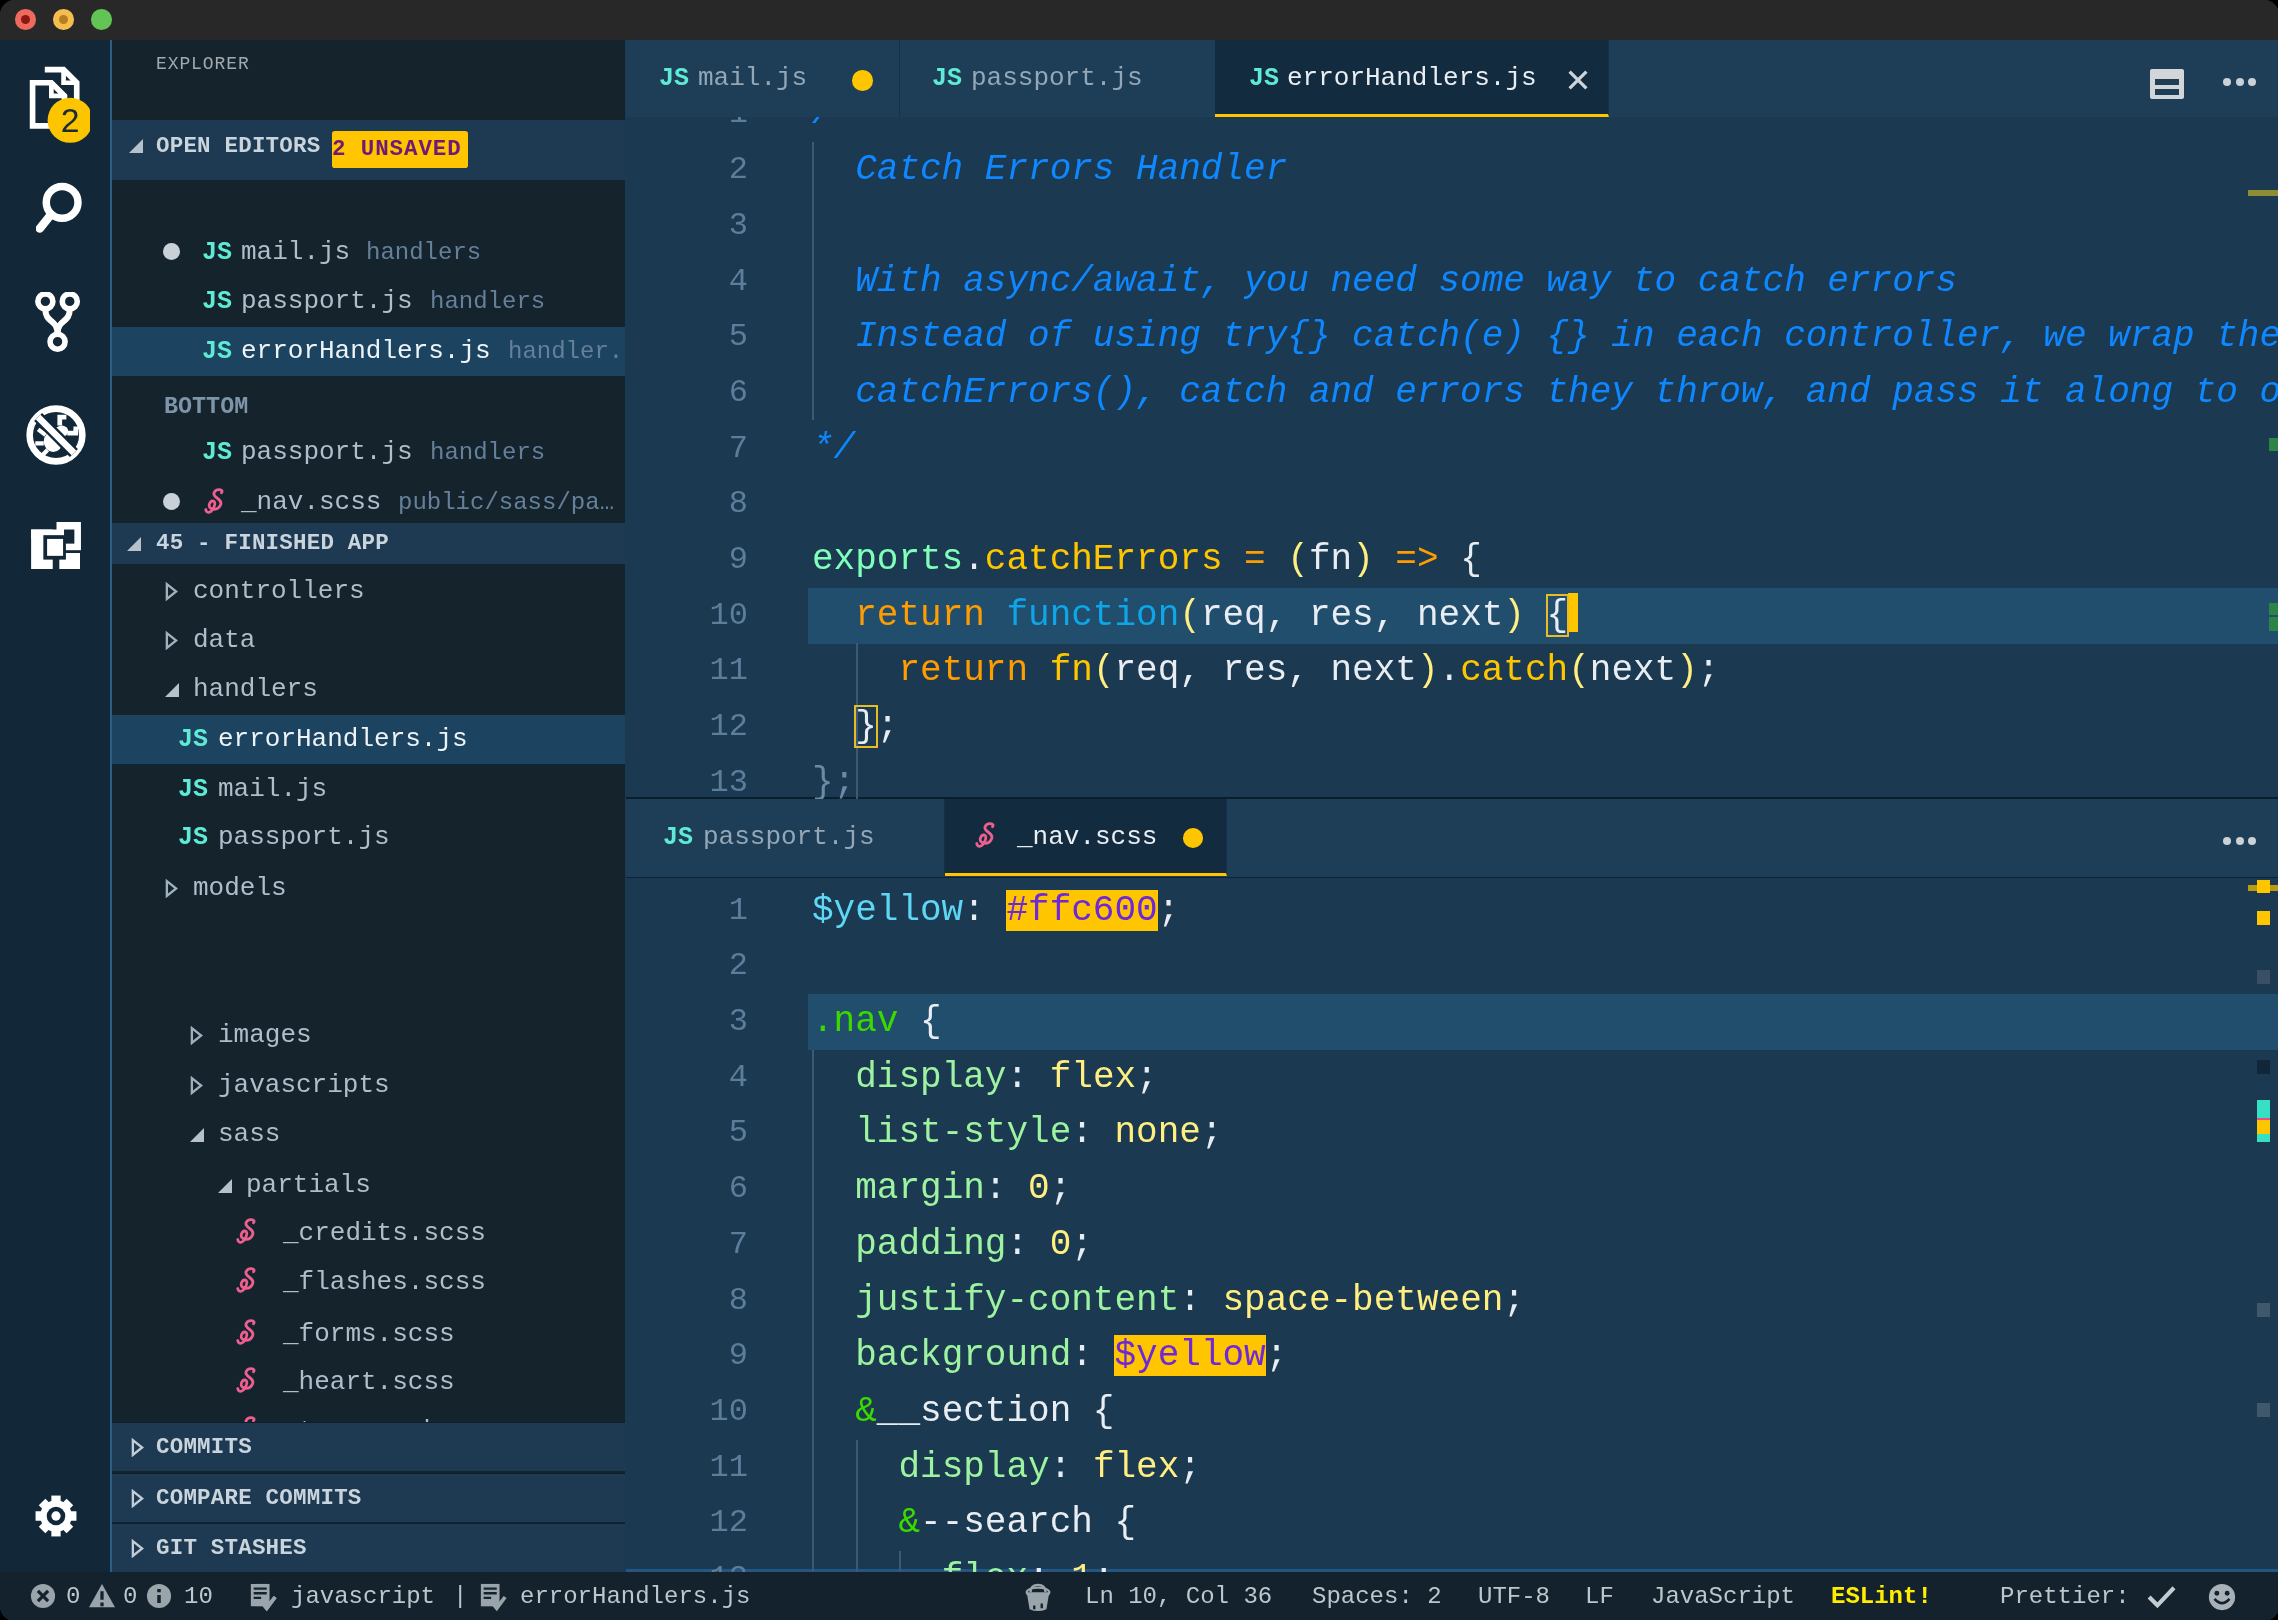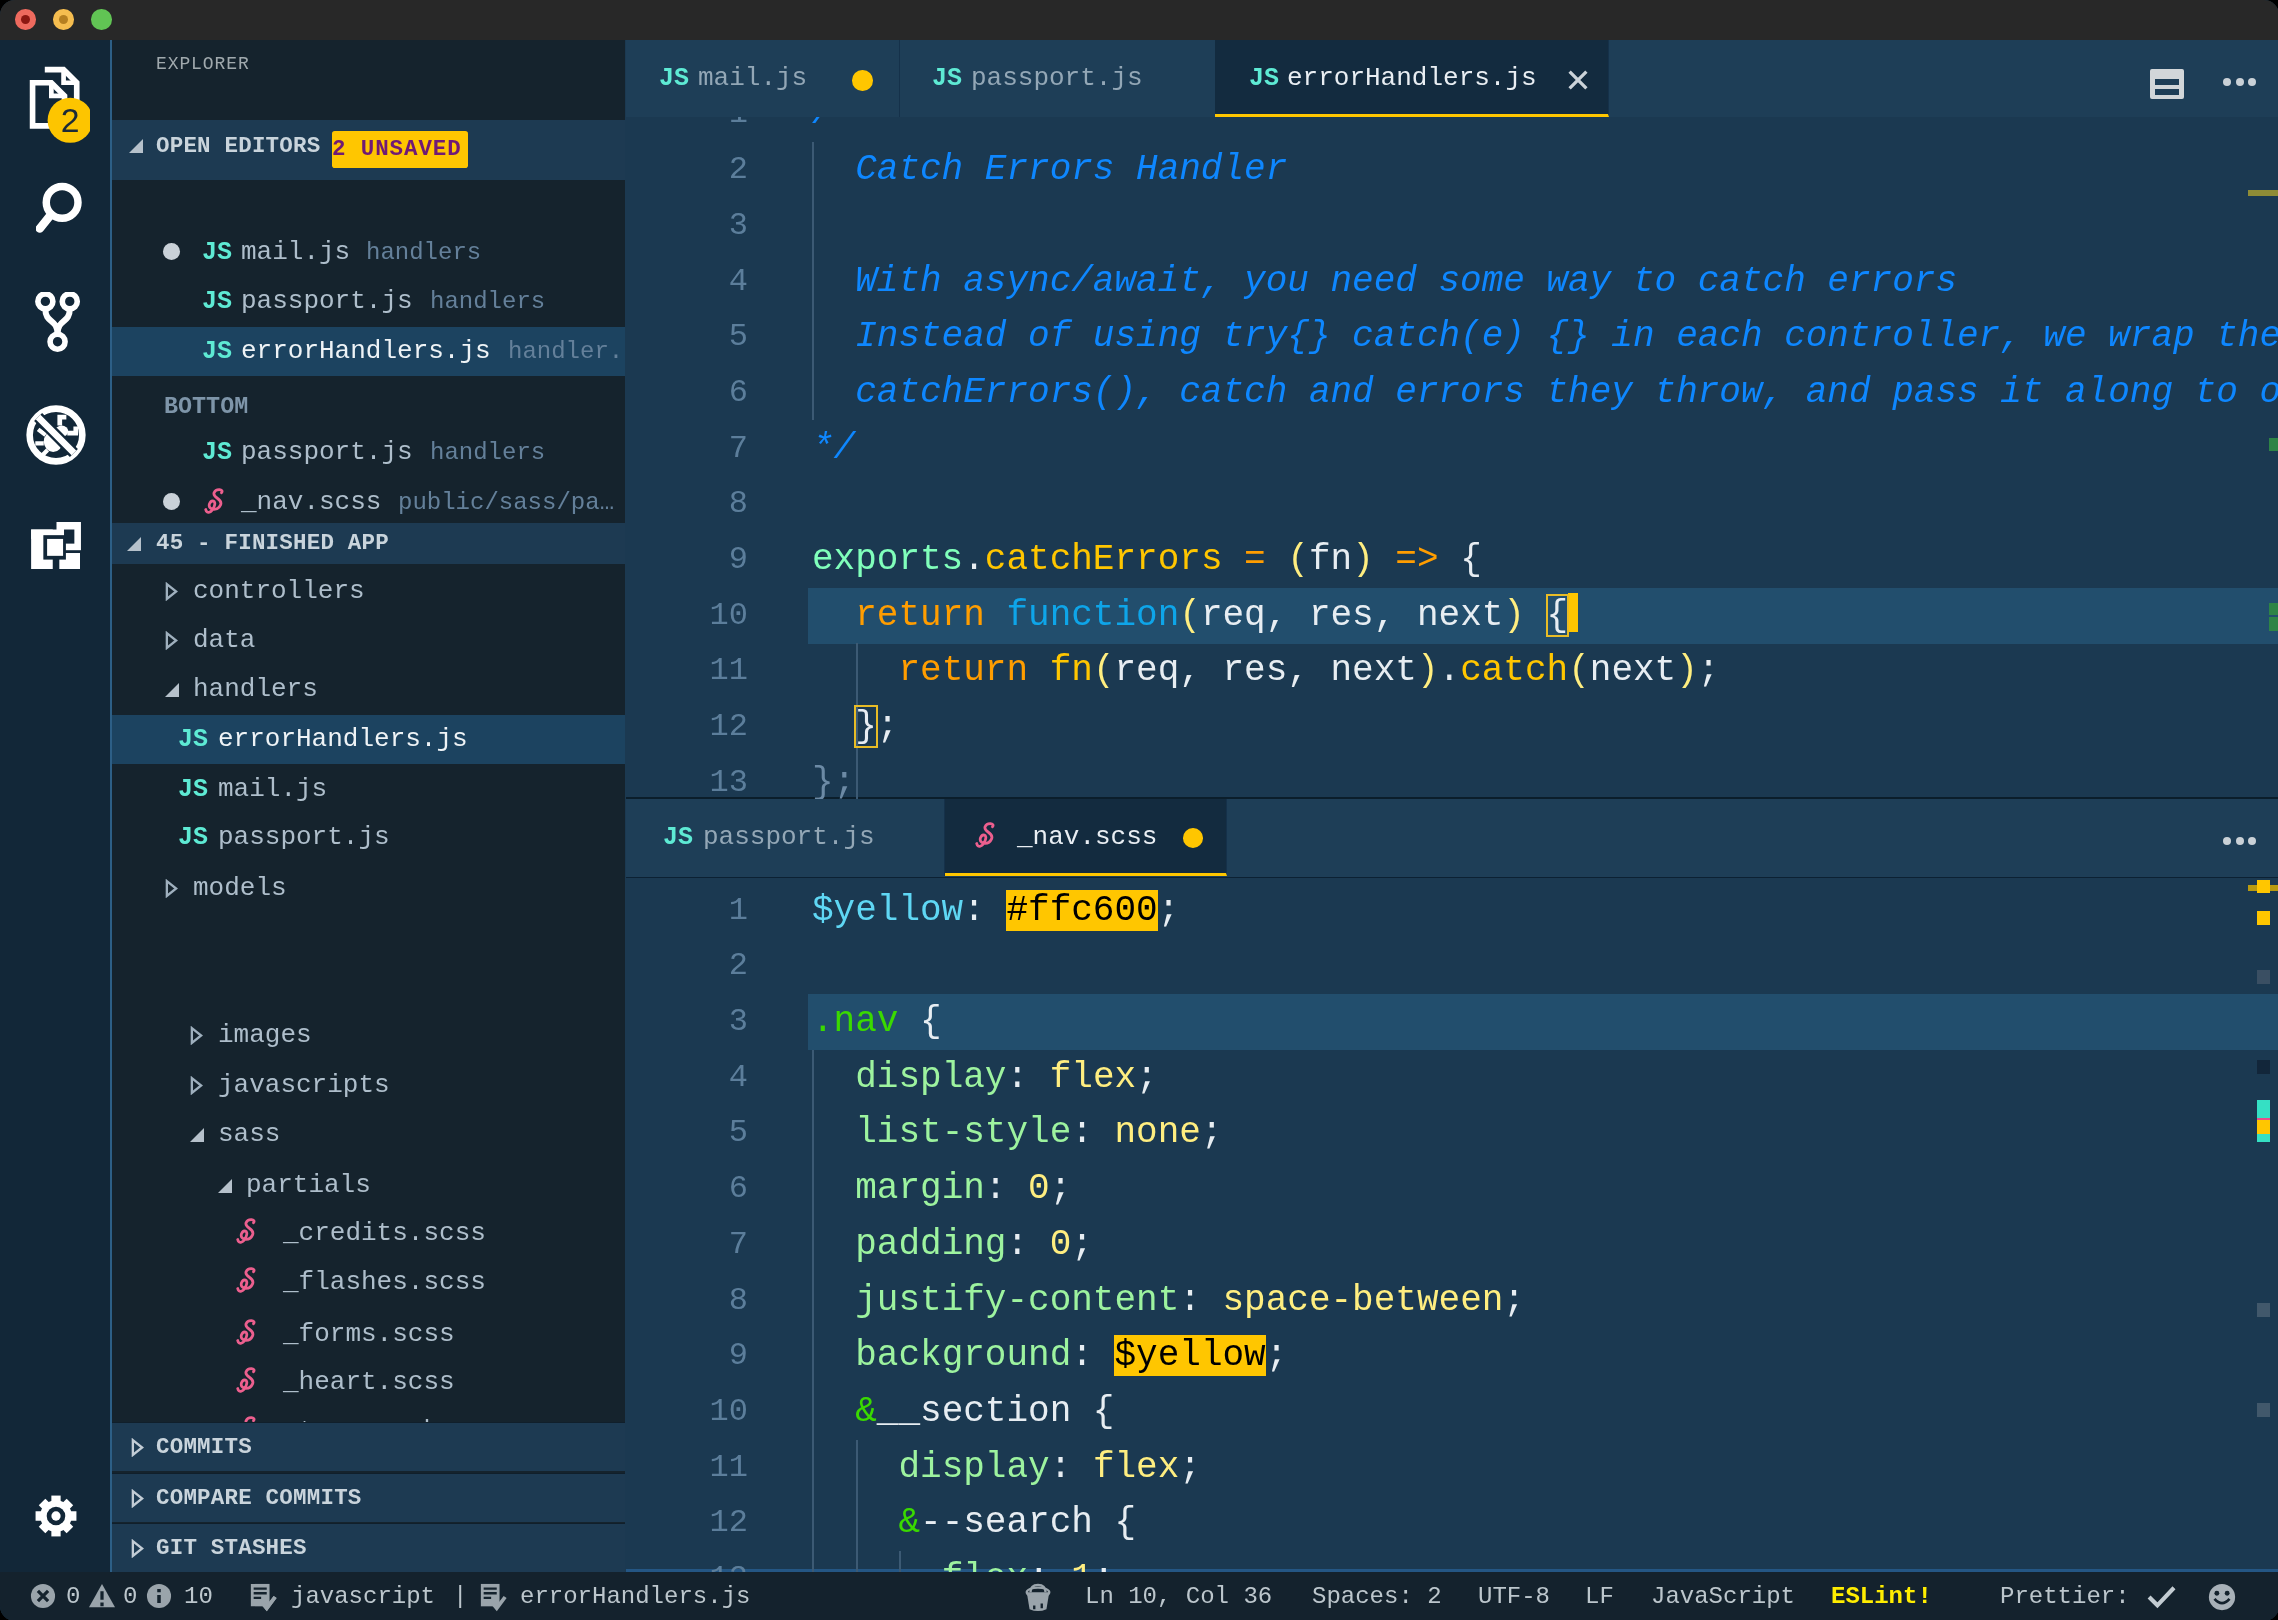--- a/index.html
+++ b/index.html
@@ -28,21 +28,21 @@
 .ydot{position:absolute;width:20.6px;height:20.6px;border-radius:50%;background:#ffc600}
 .edit{position:absolute;background:#1b3951;overflow:hidden}
 .cl{position:absolute;left:186px;height:56px;line-height:56px;font-size:36px;white-space:pre;color:#e7edf2;z-index:2}
 
 .ln{position:absolute;left:0;width:122px;text-align:right;height:56px;line-height:56px;font-size:32px;color:#5c7e9b;z-index:2}
 .band{position:absolute;left:182px;right:0;height:56px;background:#224e6d;z-index:1}
 .gd{position:absolute;width:1.9px;background:#3c5a74;z-index:1}
 .c{color:#0e87ff;font-style:italic}
 .o{color:#ff9d00}.y{color:#ffc600}.pk{color:#0ea5e9}.mi{color:#80ffbb}
 .gr{color:#3ad900}.pg{color:#9df39f}.v{color:#ffee80}.cy{color:#5fd7f4}.dim{color:#6c8aa5}
-.hl{background:#ffc600;color:#000000}
+.hl{background:#ffc600;color:#6d28d9}
 .bx{outline:2.8px solid #e8bc26;outline-offset:-1.9px}
 .cur{display:inline-block;width:10.3px;height:39px;background:#ffc600;vertical-align:-6.6px}
 .rm{position:absolute;z-index:3}
 
 #status{position:absolute;left:0;top:1572px;width:100%;height:49px;background:#14222d;font-size:24px;color:#bcc6cc}
 #status .it{position:absolute;top:0;height:49px;line-height:49px;white-space:pre}
 </style>
 </head>
 <body>
 <div id="win">

